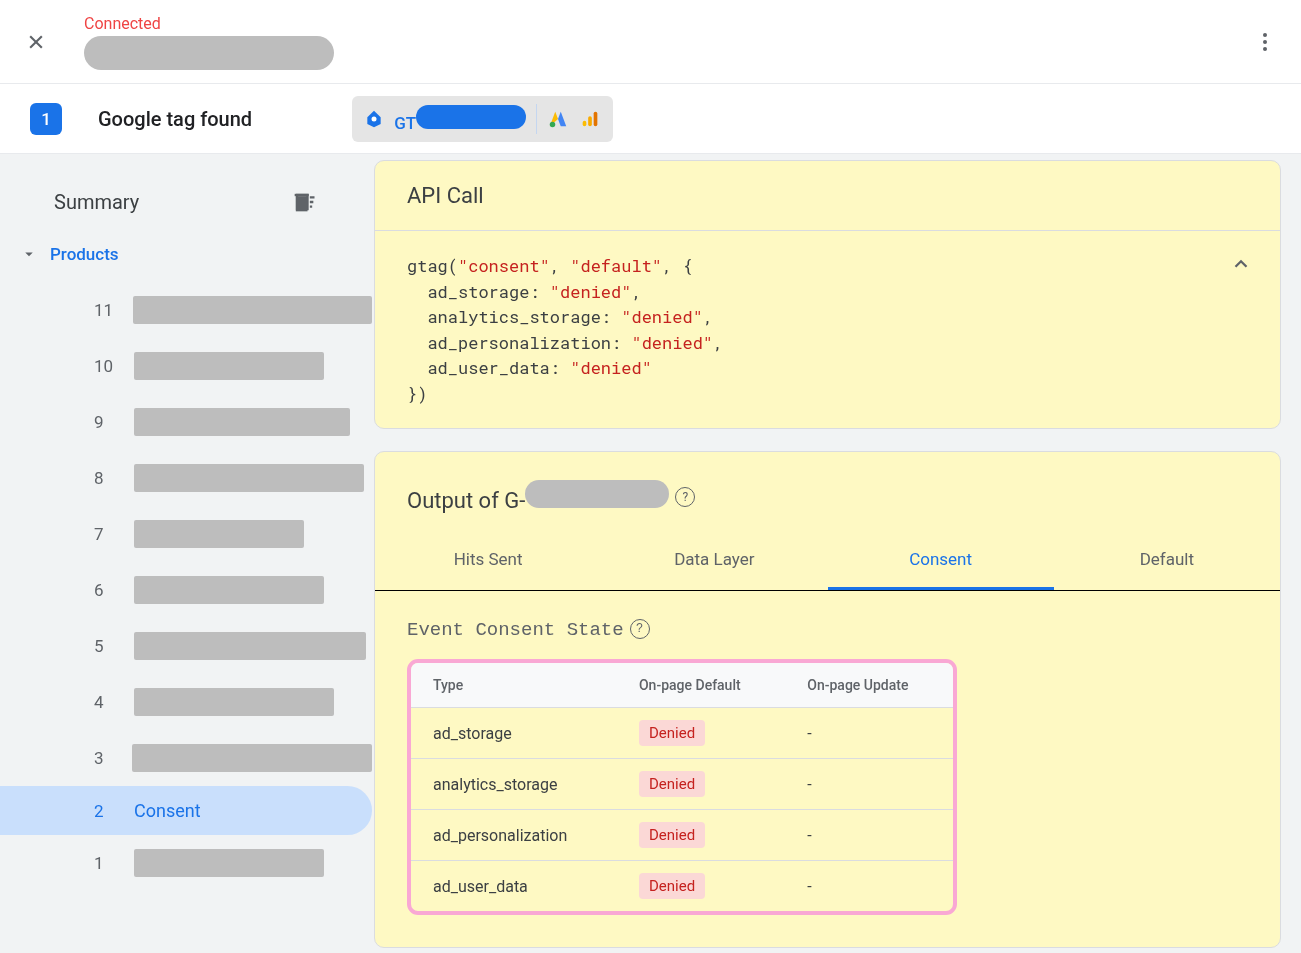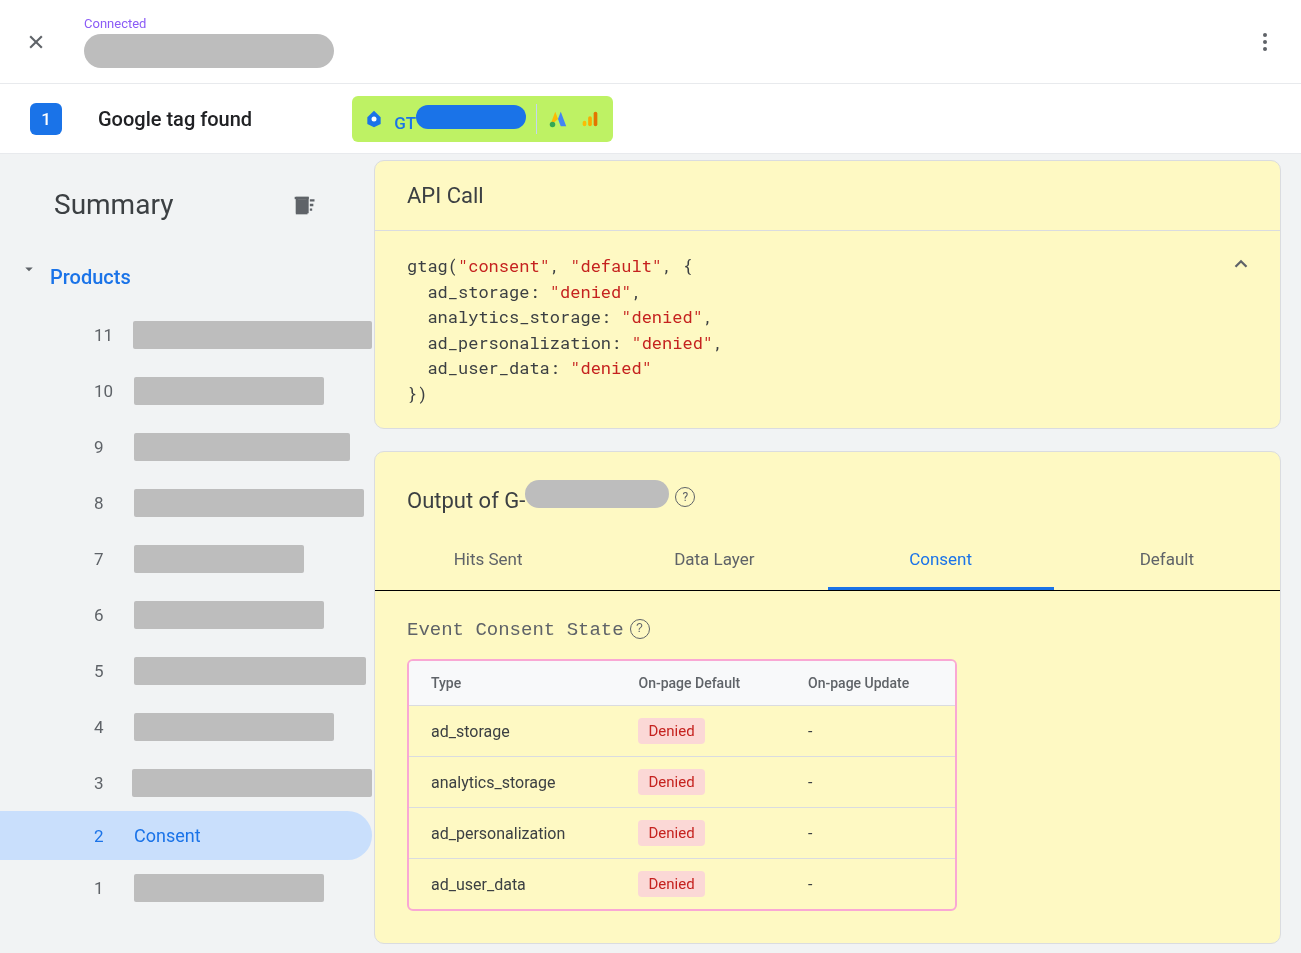--- a/index.html
+++ b/index.html
@@ -17,22 +17,22 @@
     height: 84px;
   }
   .close-x {
     width: 24px; height: 24px;
     color: #5f6368;
     cursor: pointer;
     display: flex; align-items: center; justify-content: center;
     margin-right: 36px;
   }
   .connected-label {
-    color: #8b5cf6;
-    font-size: 13px;
+    color: #ef4444;
+    font-size: 16px;
     margin-bottom: 3px;
   }
   .redacted {
     background: #bdbdbd;
     border-radius: 24px;
     height: 34px;
     width: 250px;
   }
   .more-dots {
     margin-left: auto;
@@ -61,21 +61,21 @@
     font-weight: 500;
     margin-right: 36px;
   }
   .tag-found-label {
     font-size: 20px;
     color: #202124;
     font-weight: 500;
     margin-right: 100px;
   }
   .tag-chip {
-    background: #bef264;
+    background: #e5e5e5;
     border-radius: 6px;
     padding: 8px 12px;
     display: flex;
     align-items: center;
     gap: 10px;
   }
   .tag-icon {
     width: 20px; height: 20px;
   }
   .gt-label {
@@ -107,42 +107,41 @@
     background: #f1f3f4;
     padding-top: 24px;
   }
   .sidebar-row {
     display: flex;
     align-items: center;
     justify-content: space-between;
     padding: 10px 54px 10px 54px;
   }
   .summary-label {
-    font-size: 28px;
+    font-size: 20px;
     color: #3c4043;
   }
   .collect-icon {
     width: 28px; height: 28px;
     color: #5f6368;
   }
   .products-row {
     display: flex;
     align-items: center;
     padding: 18px 0 18px 20px;
     gap: 12px;
   }
   .caret-down {
     color: #5f6368;
     width: 18px; height: 18px;
   }
   .products-label {
     color: #1a73e8;
-    font-size: 20px;
+    font-size: 17px;
     font-weight: 500;
-    margin-top: 16px;
   }
   .timeline-item {
     display: flex;
     align-items: center;
     padding: 14px 0 14px 54px;
     gap: 20px;
     border-radius: 0 28px 28px 0;
   }
   .timeline-item.active {
     background: #c9dffc;
@@ -248,22 +247,22 @@
   }
   .consent-heading {
     font-size: 19px;
     color: #5f6368;
     display: flex;
     align-items: flex-start;
     margin-bottom: 18px;
     font-family: Liberation Mono, monospace;
   }
   .consent-table {
-    border: 2px solid #f9a8d4;
-    border-radius: 6px;
+    border: 4px solid #f9a8d4;
+    border-radius: 11px;
     overflow: hidden;
     width: 550px;
   }
   .consent-table table {
     width: 100%;
     border-collapse: collapse;
   }
   .consent-table th {
     text-align: left;
     font-weight: 500;

